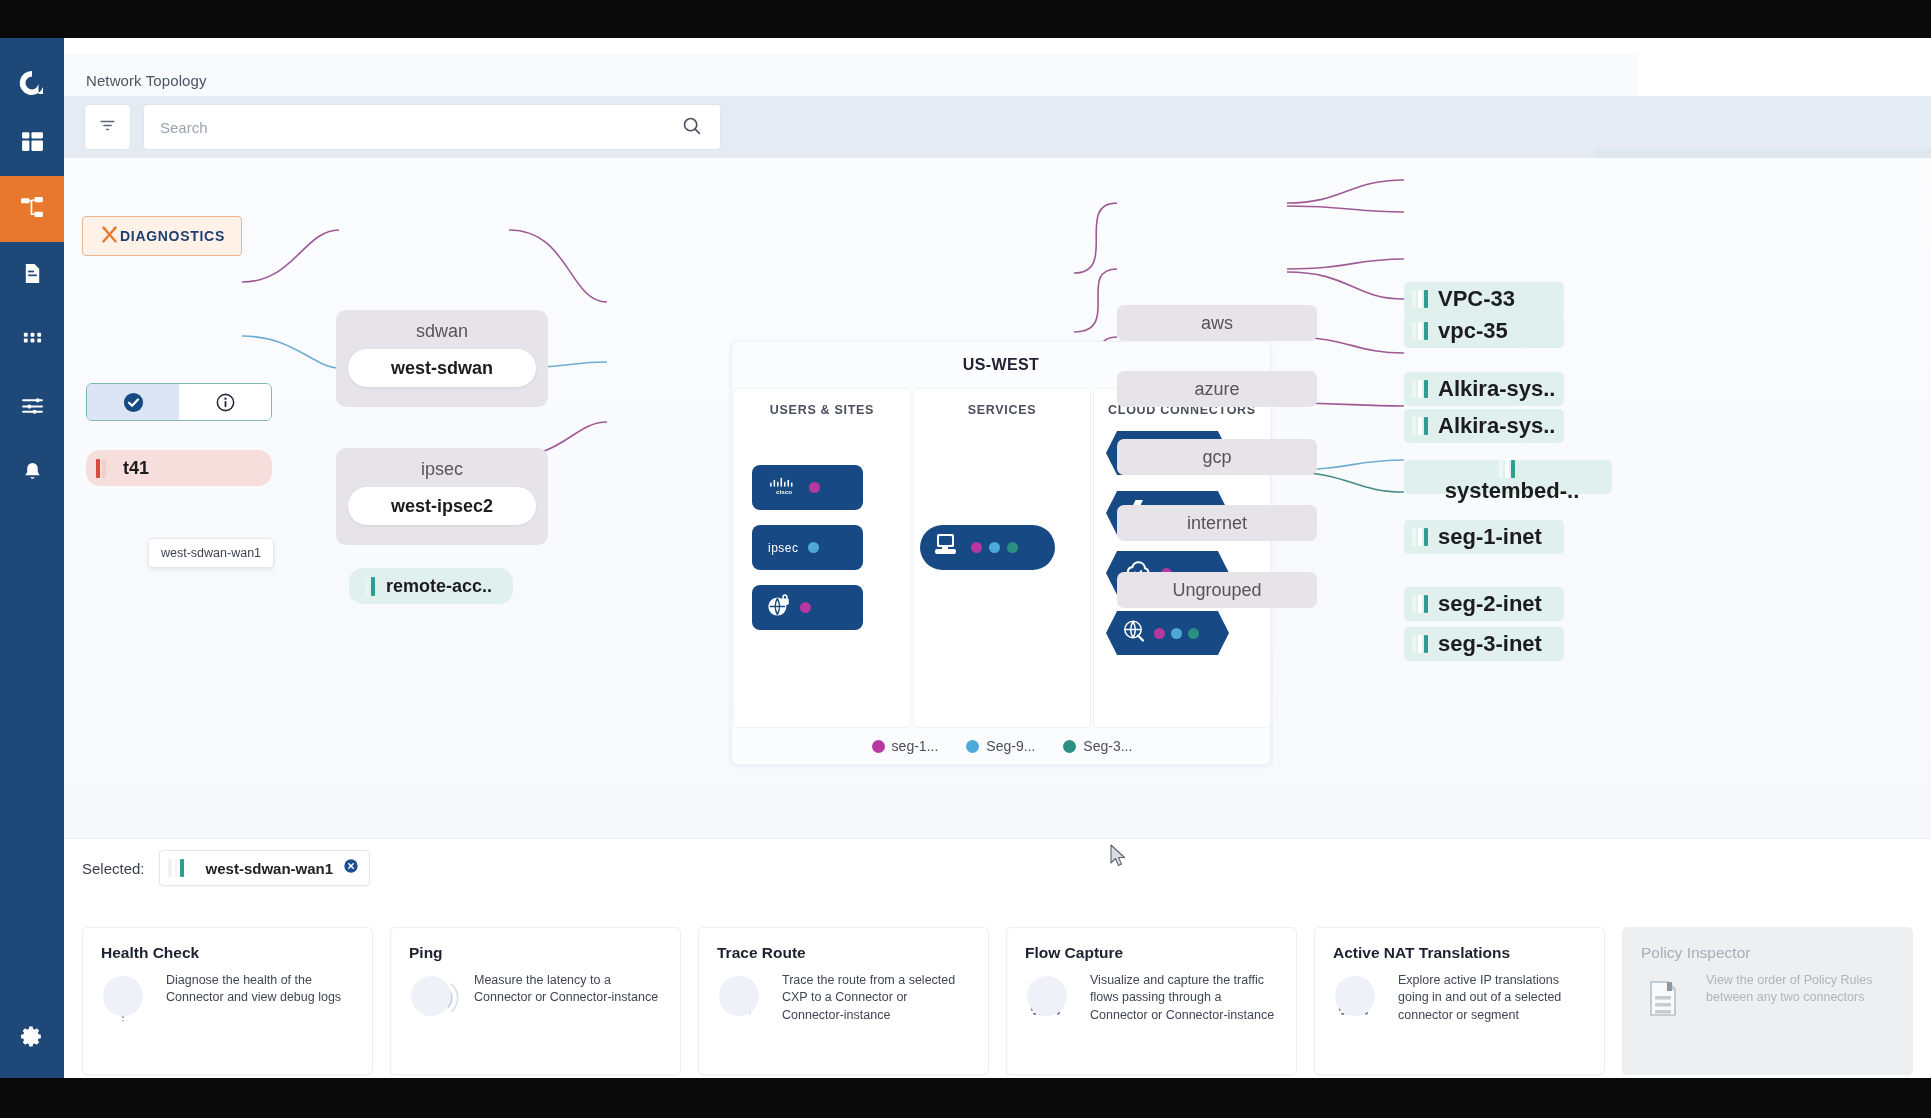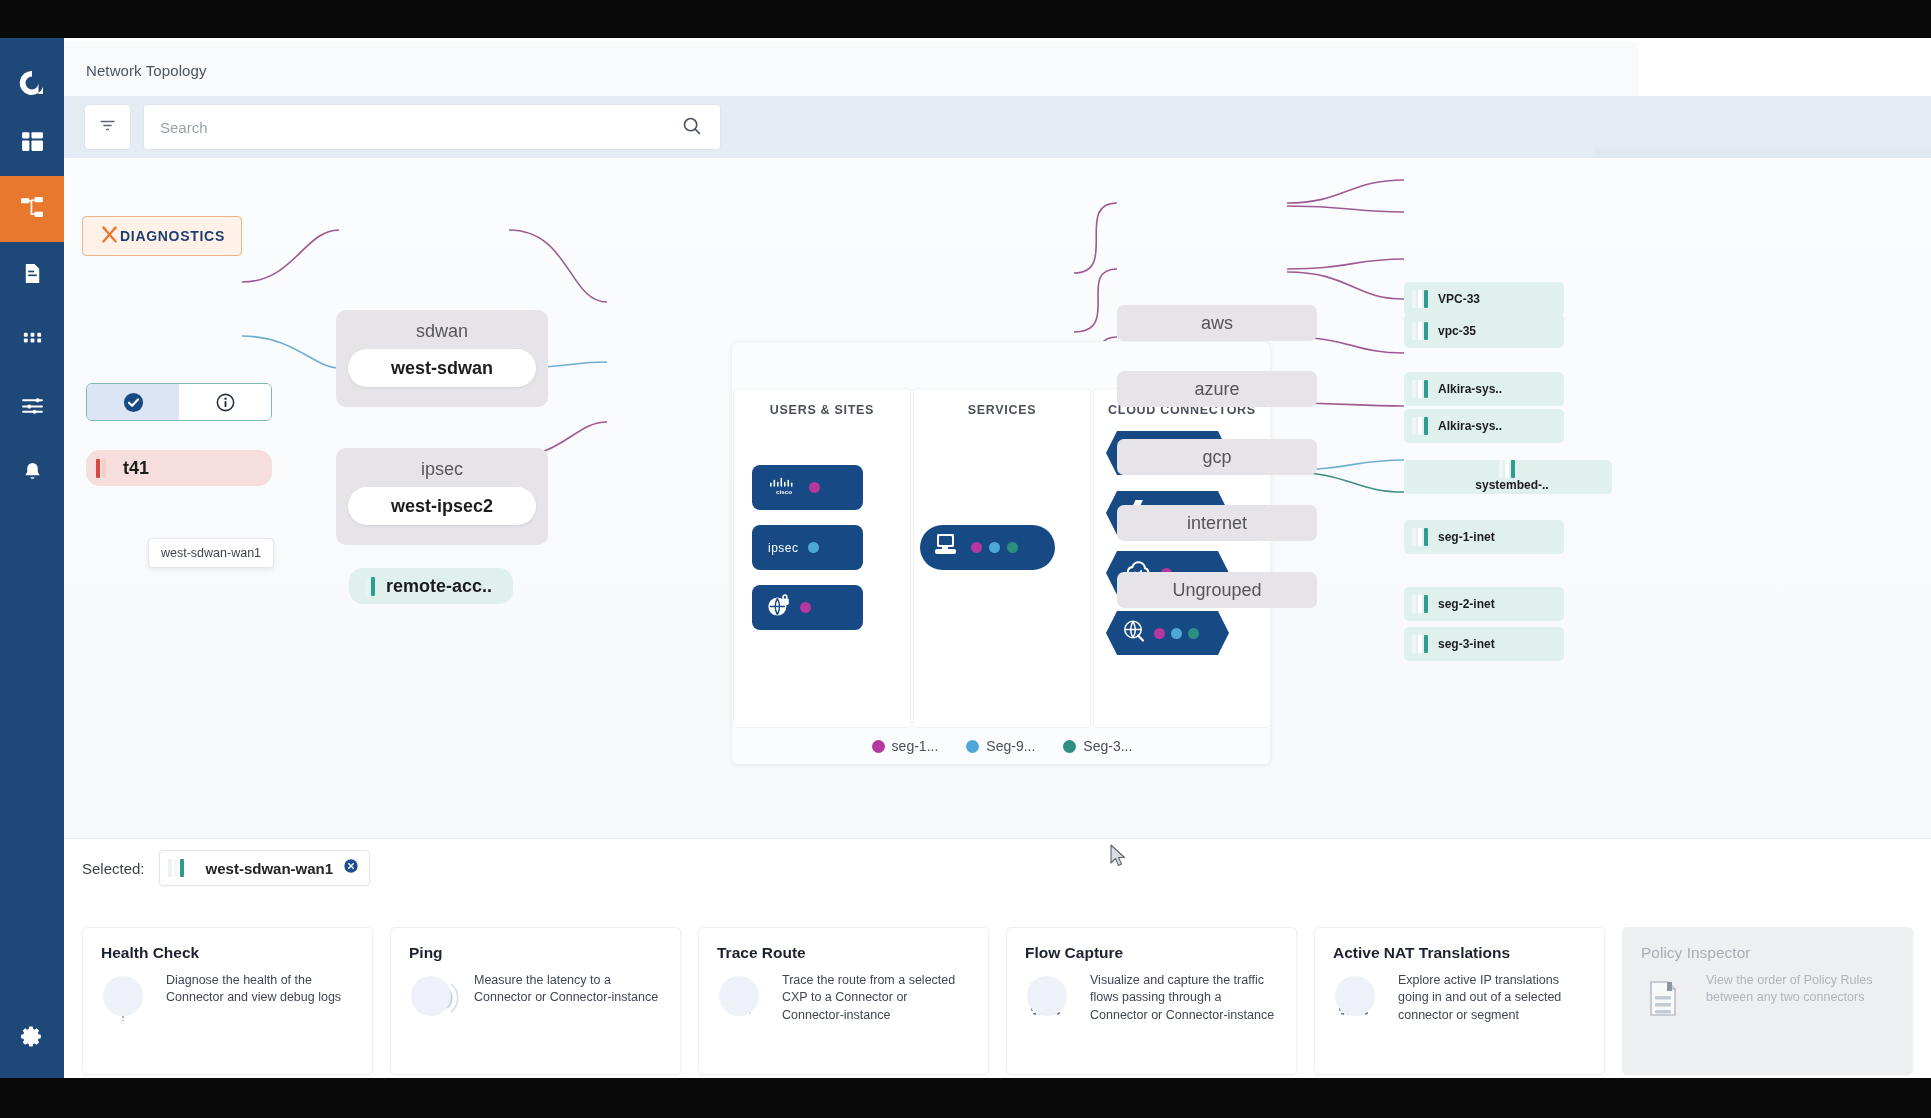--- a/index.html
+++ b/index.html
@@ -27,22 +27,22 @@
   .rail-item {
     width:64px; height:66px; display:flex; align-items:center; justify-content:center;
     cursor:pointer;
   }
   .rail-item.active { background:#e8782d; }
   .rail-spacer { flex:1; }
   .rail-bottom { width:64px; height:80px; display:flex; align-items:center; justify-content:center; }
 
   
   #header {
-    position:absolute; left:64px; top:4px; width:1574px; height:58px;
-    background:#f8fafc; border-bottom:1px solid #fca5a5;
+    position:absolute; left:64px; top:16px; width:1574px; height:58px;
+    background:#f8fafc; border-bottom:5px solid #fca5a5;
     display:flex; align-items:center;
   }
   #page-title { margin-left:22px; font-size:15px; color:#4b5563; letter-spacing:.1px; }
 
   
   #toolbar {
     position:absolute; left:64px; top:58px; width:1867px; height:62px;
     background:#e4ebf2;
     display:flex; align-items:center;
   }
@@ -188,21 +188,21 @@
     position:absolute; left:0; bottom:10px; width:540px;
     display:flex; align-items:center; justify-content:center; gap:28px;
   }
   #cxp-legend .item { display:flex; align-items:center; gap:7px; font-size:14px; color:#4a4f5c; }
   #cxp-legend .swatch { width:13px; height:13px; border-radius:50%; }
 
   
   .teal-pill {
     width:160px; height:34px; background:#dff0ed; border-radius:5px;
     display:flex; align-items:center; padding-left:8px; cursor:pointer;
-    font-size:12px; font-weight:bold; color:#1c1c1c;
+    font-size:22px; font-weight:bold; color:#1c1c1c;
   }
   .teal-pill .bars { display:flex; gap:2px; margin-right:10px; }
   .teal-pill .bars i { display:block; width:4px; height:18px; border-radius:1px; }
   .teal-pill .bars i:nth-child(1){ background:#eef7f5; }
   .teal-pill .bars i:nth-child(2){ background:#ffffff; }
   .teal-pill .bars i:nth-child(3){ background:#2e9d8f; }
 
   
   #drawer {
     position:absolute; left:64px; top:800px; width:1867px; height:240px;
@@ -474,20 +474,21 @@
       <div class="gtitle">sdwan</div>
       <div class="gchild">west-sdwan</div>
     </div>
 
     <div class="node group-box" style="left:272px; top:290px;">
       <div class="gtitle">ipsec</div>
       <div class="gchild">west-ipsec2</div>
     </div>
 
     <div id="cxp">
+      <div id="cxp-title">US-WEST</div>
 
       <div id="cxp-cols">
 
         <div class="cxp-col">
           <div class="ctitle">USERS &amp; SITES</div>
 
           <div class="blue-node rounded" style="left:18px; top:76px; width:111px; height:45px;">
             <span style="margin-left:16px;">
               <svg width="32" height="22" viewBox="0 0 46 28">
                 <g fill="#fff">

